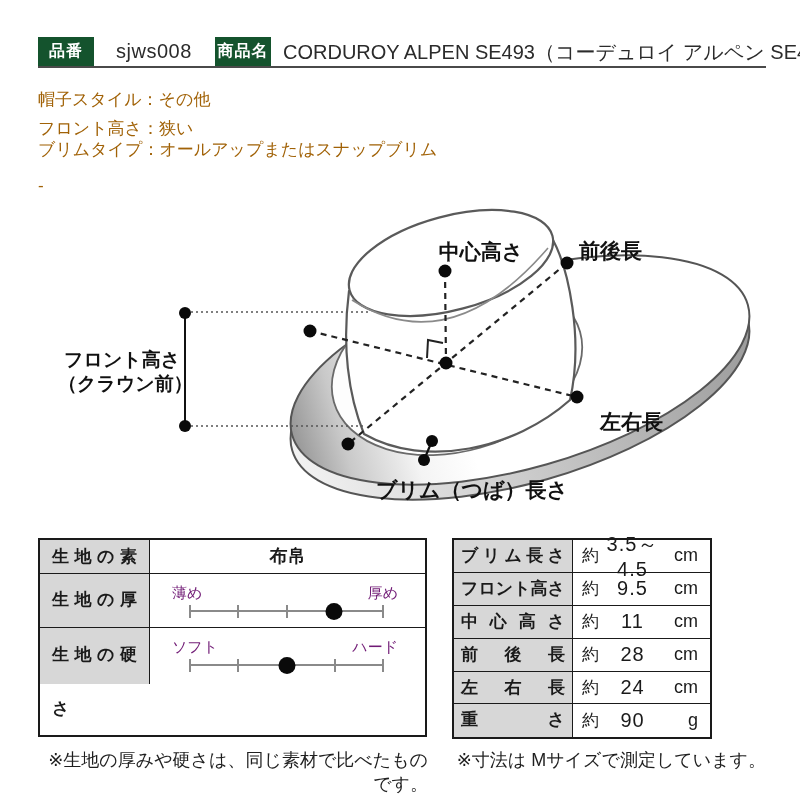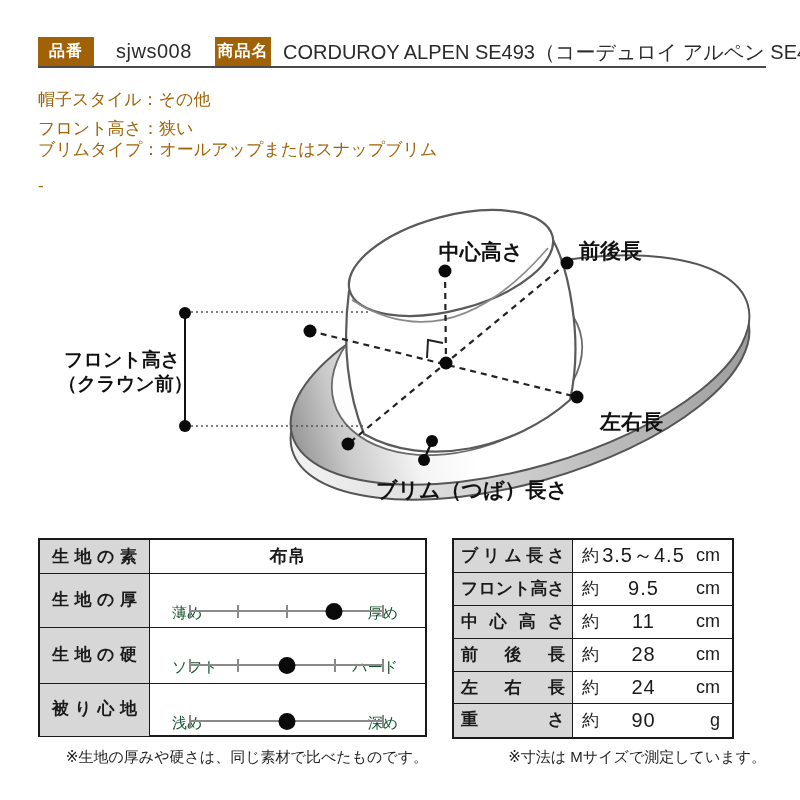--- a/index.html
+++ b/index.html
@@ -1,19 +1,19 @@
 <!DOCTYPE html>
 <html><head>
 <meta charset="utf-8">
 <style>
   html,body{margin:0;padding:0;background:#fff;}
   #page{position:relative;width:800px;height:800px;background:#ffffff;overflow:hidden;
         font-family:"Liberation Sans","DejaVu Sans",sans-serif;color:#1a1a1a;}
   
-  .badge{position:absolute;top:37px;width:56px;height:29px;background:#a16207;color:#ffffff;
+  .badge{position:absolute;top:37px;width:56px;height:29px;background:#14532d;color:#ffffff;
          font-size:16px;font-weight:600;display:flex;align-items:center;justify-content:center;letter-spacing:1px;}
   #badge-itemno{left:38px;}
   #badge-product{left:215px;}
   .hval{position:absolute;top:37px;left:93px;width:122px;height:29px;line-height:29px;
         text-align:center;font-size:20px;font-weight:500;color:#2b2b2b;letter-spacing:.5px;}
   .pname{position:absolute;top:37px;left:283px;height:29px;line-height:30px;font-size:20px;
          font-weight:500;color:#2b2b2b;white-space:nowrap;}
   .hline{position:absolute;top:66px;left:38px;width:728px;height:2px;background:#4a4a4a;}
   
   .iline{position:absolute;left:38px;font-size:17px;font-weight:500;line-height:19px;color:#a16207;}
@@ -31,35 +31,35 @@
   
   #fabric-table{left:38px;top:538px;width:389px;height:199px;}
   #fabric-table .hcell{width:110px;padding:0 12px;display:block;}
   #fabric-table .r1{height:34px;} #fabric-table .r2{height:54px;}
   #fabric-table .r3{height:56px;} #fabric-table .r4{height:52px;}
   #fabric-table .r1 .hcell{line-height:33px;}
   #fabric-table .r2 .hcell{line-height:52px;}
   #fabric-table .r3 .hcell{line-height:54px;}
   #fabric-table .r4 .hcell{line-height:50px;}
   .fab-val{text-align:center;font-size:18px;font-weight:700;line-height:33px;}
-  .smin,.smax{position:absolute;top:10px;font-size:15px;font-weight:500;color:#14532d;margin-top:20px;}
+  .smin,.smax{position:absolute;top:10px;font-size:15px;font-weight:500;color:#701a75;}
   .smin{left:22px;} .smax{right:27px;}
   .track{position:absolute;left:40px;top:36px;width:193px;height:2px;background:#8a8a8a;}
   .tick{position:absolute;top:-5.5px;width:2px;height:13px;background:#8a8a8a;transform:translateX(-50%);}
   .sdot{position:absolute;top:-7.5px;width:17px;height:17px;border-radius:50%;background:#0a0a0a;transform:translateX(-50%);}
   
-  #size-table{left:452px;top:538px;width:282px;height:201px;}
+  #size-table{left:452px;top:538px;width:260px;height:201px;}
   #size-table .trow{height:32.9px;}
   #size-table .hcell{width:119px;padding:0 7px;line-height:31px;font-size:17px;}
   #size-table .vcell{display:flex;align-items:center;}
   .approx{margin-left:9px;font-size:17px;font-weight:500;}
   .sval{flex:1;text-align:center;font-size:20px;font-weight:500;letter-spacing:1px;}
   .sunit{margin-right:12px;width:32px;text-align:right;font-size:18px;font-weight:500;}
   
-  .note{position:absolute;top:748px;font-size:15px;font-weight:500;color:#1f1f1f;text-align:right;}
+  .note{position:absolute;top:748px;font-size:18px;font-weight:500;color:#1f1f1f;text-align:right;}
   #note-left{left:38px;width:390px;}
   #note-right{left:452px;width:314px;}
 </style>
 </head>
 <body>
 
 <div id="page">
 
   <div class="badge" id="badge-itemno">品番</div>
   <div class="hval">sjws008</div>
@@ -159,32 +159,20 @@
         <div class="track">
             <div class="tick" style="left: 0%;"></div>
             <div class="tick" style="left: 25%;"></div>
             <div class="tick" style="left: 50%;"></div>
             <div class="tick" style="left: 75%;"></div>
             <div class="tick" style="left: 100%;"></div>
             <div class="sdot" style="left: 50%;"></div>
           </div>
       </div>
     </div>
-    <div class="trow r4">
-      <div class="hcell">被り心地</div>
-      <div class="vcell">
-        <span class="smin">浅め</span>
-        <span class="smax">深め</span>
-        <div class="track">
-            <div class="tick" style="left: 0%;"></div>
-            <div class="tick" style="left: 100%;"></div>
-            <div class="sdot" style="left: 50%;"></div>
-          </div>
-      </div>
-    </div>
   </div>
 
   <div class="tbl" id="size-table">
     <div class="trow">
       <div class="hcell">ブリム長さ</div>
       <div class="vcell">
           <span class="approx">約</span>
           <span class="sval">3.5～4.5</span>
           <span class="sunit">cm</span>
         </div>

